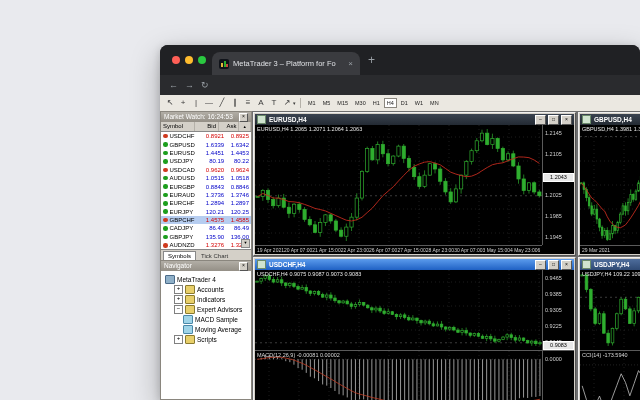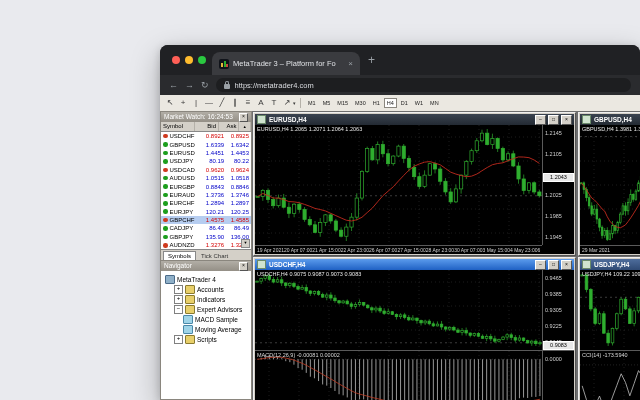--- a/index.html
+++ b/index.html
@@ -108,24 +108,20 @@
         <span class="tabtitle">MetaTrader 3 – Platform for Fo</span>
         <span class="tabclose">×</span>
       </div>
       <span class="newtab">+</span>
     </div>
 
     <div class="urlrow">
       <span class="navico">←</span>
       <span class="navico">→</span>
       <span class="navico">↻</span>
-      <div class="urlpill">
-        <span class="lock"></span>
-        <span class="urltext">https://metatrader4.com</span>
-      </div>
     </div>
 
     <div class="mt4">
       <div class="tbar-app">
         <span id="tool-group" style="display:flex;align-items:center;gap:1px;">
             <span class="tool">↖</span>
             <span class="tool">+</span>
             <span class="tool">|</span>
             <span class="tool">—</span>
             <span class="tool">╱</span>

